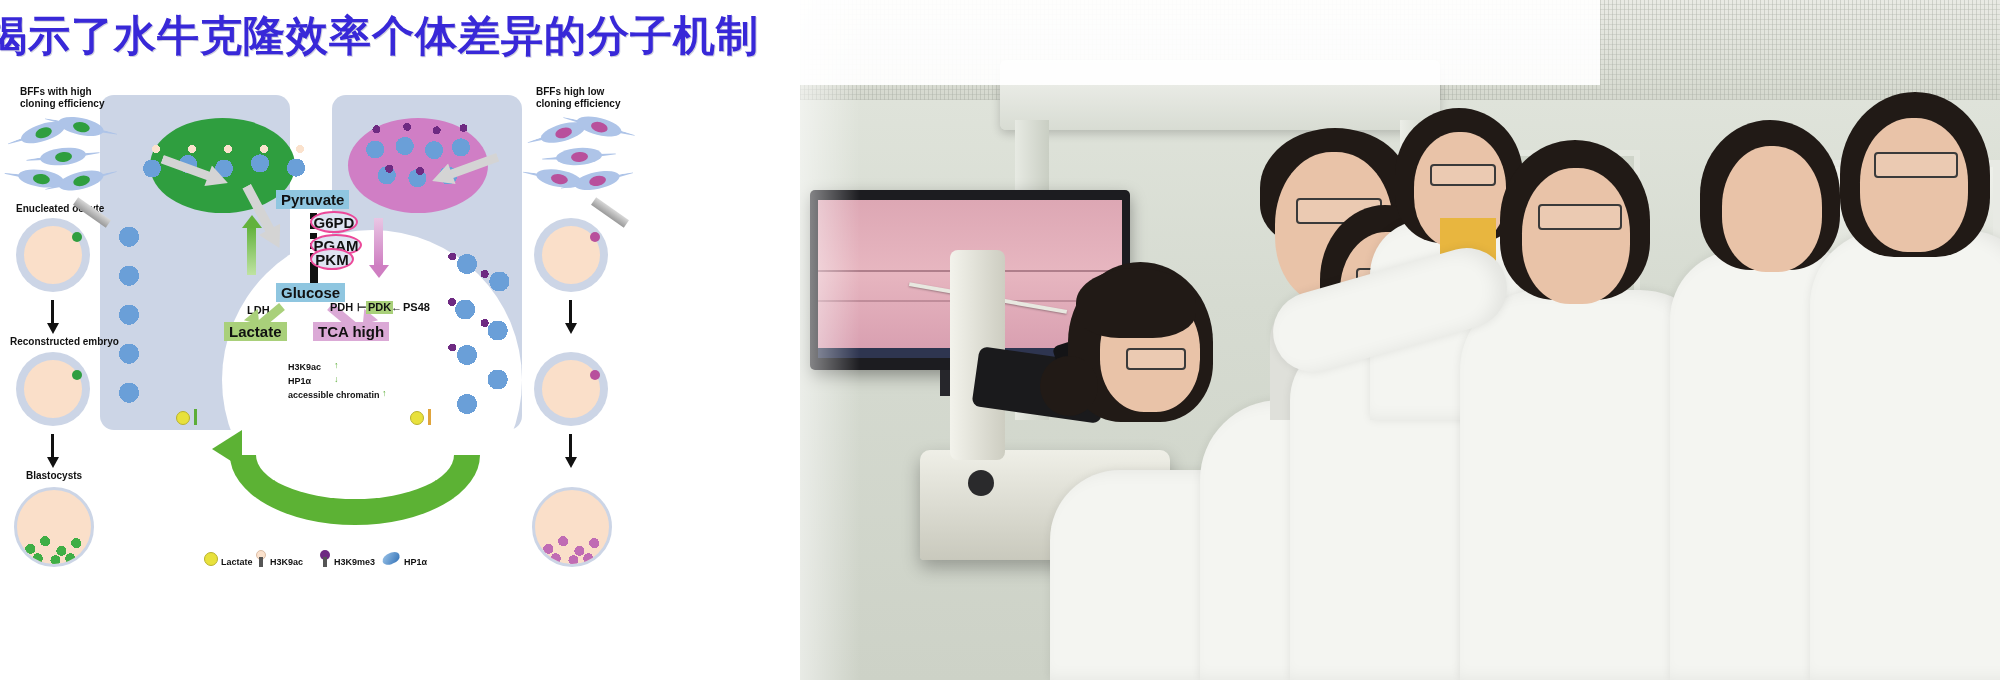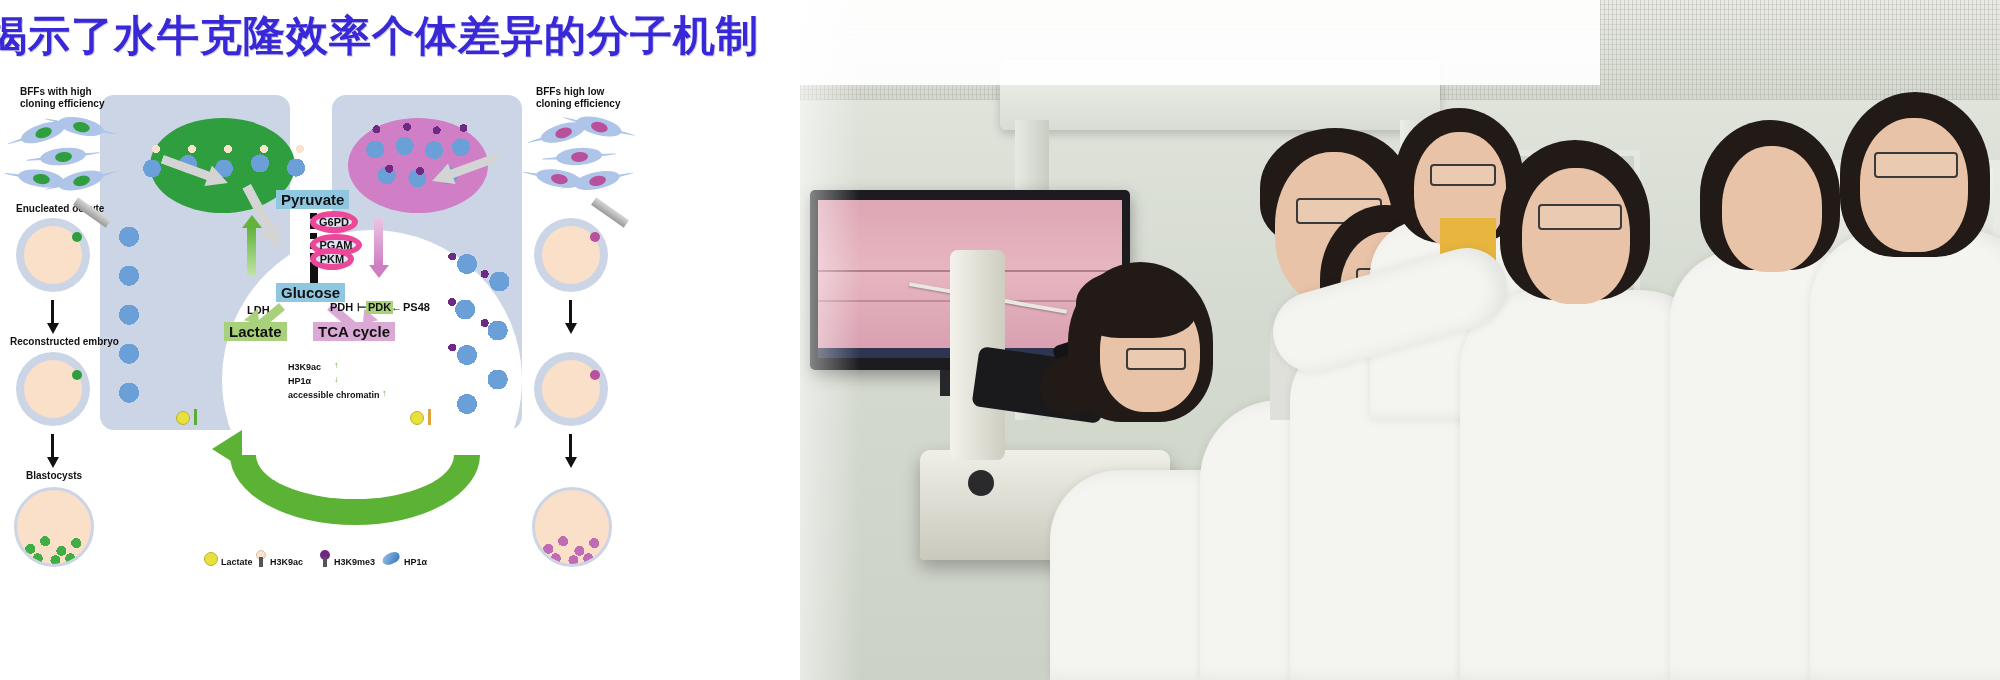--- a/index.html
+++ b/index.html
@@ -144,23 +144,23 @@
     white-space:nowrap;
     padding:1px 5px;
   }
   .pbox.glucose, .pbox.pyruvate { background:#8fc6e0; font-size:15px; }
   .pbox.lactate { background:#a9d07a; font-size:15px; }
   .pbox.tca     { background:#dba9d6; font-size:15px; }
 
   .enz {
     position:absolute;
     background:#dfe4f2;
-    border:6px solid #ec4899;
+    border:2px solid #ec4899;
     border-radius:50%;
-    font-size:11px; font-weight:700; color:#111;
+    font-size:15px; font-weight:700; color:#111;
     display:flex; align-items:center; justify-content:center;
     white-space:nowrap;
   }
 
   .dashseg { position:absolute; width:7px; height:6px; background:#111; }
 
   .thickarrow {
     position:absolute; width:8px; background:#111;
   }
   .thickarrow::after{
@@ -519,21 +519,21 @@
                 border-left:9px solid transparent;border-right:9px solid transparent;
                 border-top:13px solid #a9d07a; transform:rotate(-40deg);"></div>
 
     <div class="diagarrow" style="left:330px; top:302px; width:46px; background:#dba9d6; transform:rotate(40deg);">
     </div>
     <div class="ph" style="left:358px; top:313px; width:0;height:0;
                 border-left:9px solid transparent;border-right:9px solid transparent;
                 border-top:13px solid #dba9d6; transform:rotate(40deg);"></div>
 
     <div class="pbox lactate" style="left:224px; top:322px;">Lactate</div>
-    <div class="pbox tca" style="left:313px; top:322px;">TCA cycle</div>
+    <div class="pbox tca" style="left:313px; top:322px;">TCA high</div>
 
     <div class="lbl lbl-11" style="left:330px; top:301px;">PDH</div>
     <div class="lbl lbl-11" style="left:357px; top:301px;">⊢</div>
     <div class="lbl lbl-11" style="left:366px; top:301px; background:#a9d07a; padding:0 2px;">PDK</div>
     <div class="lbl lbl-11" style="left:391px; top:301px;">←</div>
     <div class="lbl lbl-11" style="left:403px; top:301px;">PS48</div>
 
     <div class="upgreen" style="left:247px; top:227px; height:48px;"></div>
     <div class="downpink" style="left:374px; top:218px; height:48px;"></div>
 

